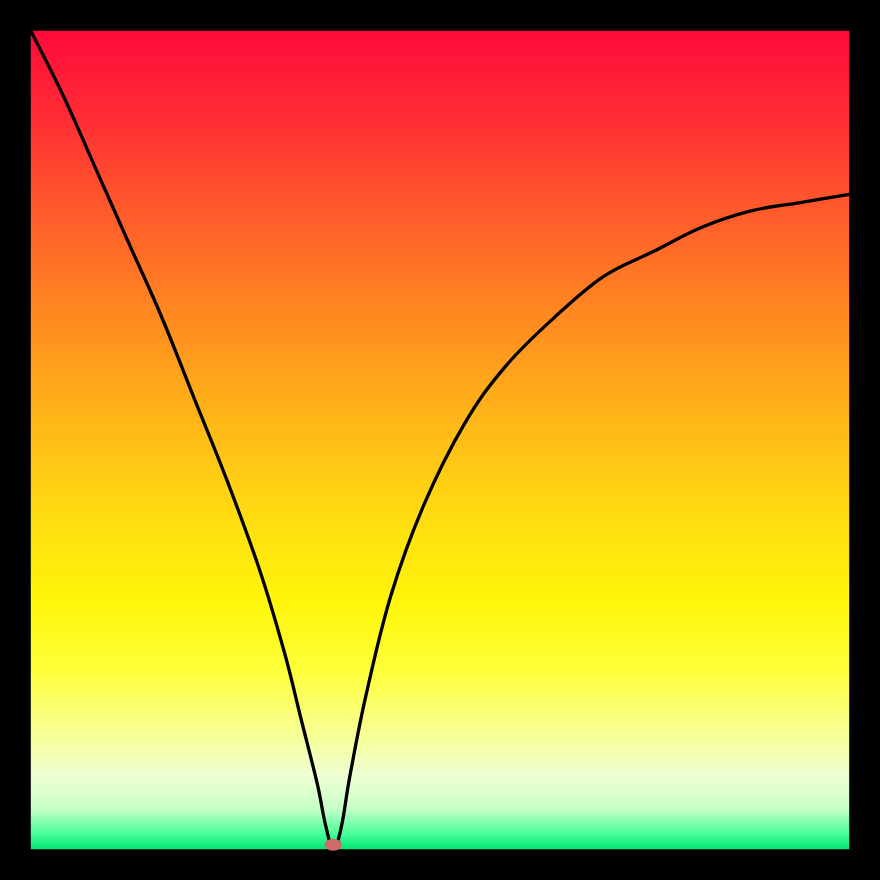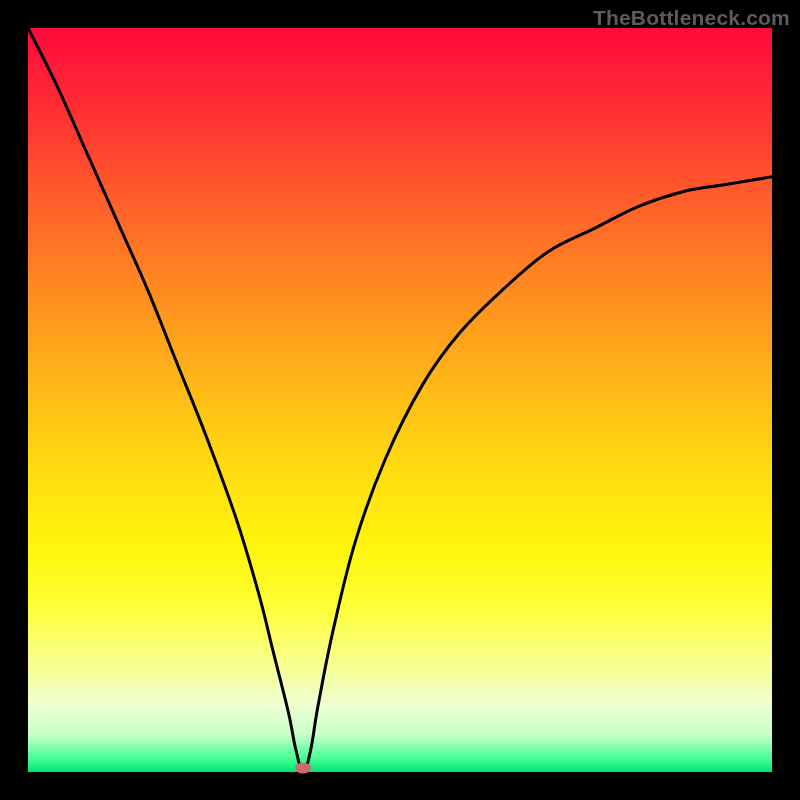--- a/index.html
+++ b/index.html
@@ -52,14 +52,13 @@
 <div class="wrap">
 
   <div class="plot"></div>
 
   <svg class="curve" viewBox="0 0 744 744" preserveAspectRatio="none">
     <path id="curvePath" d="M 0.00 0.00 C 5.36 10.71, 19.05 36.75, 29.76 59.52 C 40.47 82.29, 48.81 102.37, 59.52 126.48 C 70.23 150.59, 78.57 169.33, 89.28 193.44 C 99.99 217.55, 108.33 234.96, 119.04 260.40 C 129.75 285.84, 138.09 308.02, 148.80 334.80 C 159.51 361.58, 167.85 381.08, 178.56 409.20 C 189.27 437.32, 198.95 462.92, 208.32 491.04 C 217.69 519.16, 223.94 541.33, 230.64 565.44 C 237.34 589.55, 240.16 603.53, 245.52 624.96 C 250.88 646.39, 256.38 667.07, 260.40 684.48 C 264.42 701.89, 265.16 710.97, 267.84 721.68 C 270.52 732.39, 272.60 744.00, 275.28 744.00 C 277.96 744.00, 280.04 733.73, 282.72 721.68 C 285.40 709.63, 286.14 698.47, 290.16 677.04 C 294.18 655.61, 298.34 632.10, 305.04 602.64 C 311.74 573.18, 317.99 544.16, 327.36 513.36 C 336.73 482.56, 345.07 459.64, 357.12 431.52 C 369.17 403.40, 380.93 379.89, 394.32 357.12 C 407.71 334.35, 416.79 322.45, 431.52 305.04 C 446.25 287.63, 460.09 275.13, 476.16 260.40 C 492.23 245.67, 504.73 233.91, 520.80 223.20 C 536.87 212.49, 549.37 208.92, 565.44 200.88 C 581.51 192.84, 594.01 185.26, 610.08 178.56 C 626.15 171.86, 638.65 167.70, 654.72 163.68 C 670.79 159.66, 683.29 158.92, 699.36 156.24 C 715.43 153.56, 735.96 150.14, 744.00 148.80" fill="none" stroke="#000000" stroke-width="3" stroke-linecap="round"></path>
   </svg>
 
   <div class="marker" id="minMarker" style="left: 303.28px; top: 768px; background: rgb(207, 106, 106);"></div>
 
-  <div class="watermark">TheBottleneck.com</div>
 </div>
 
 </body></html>

